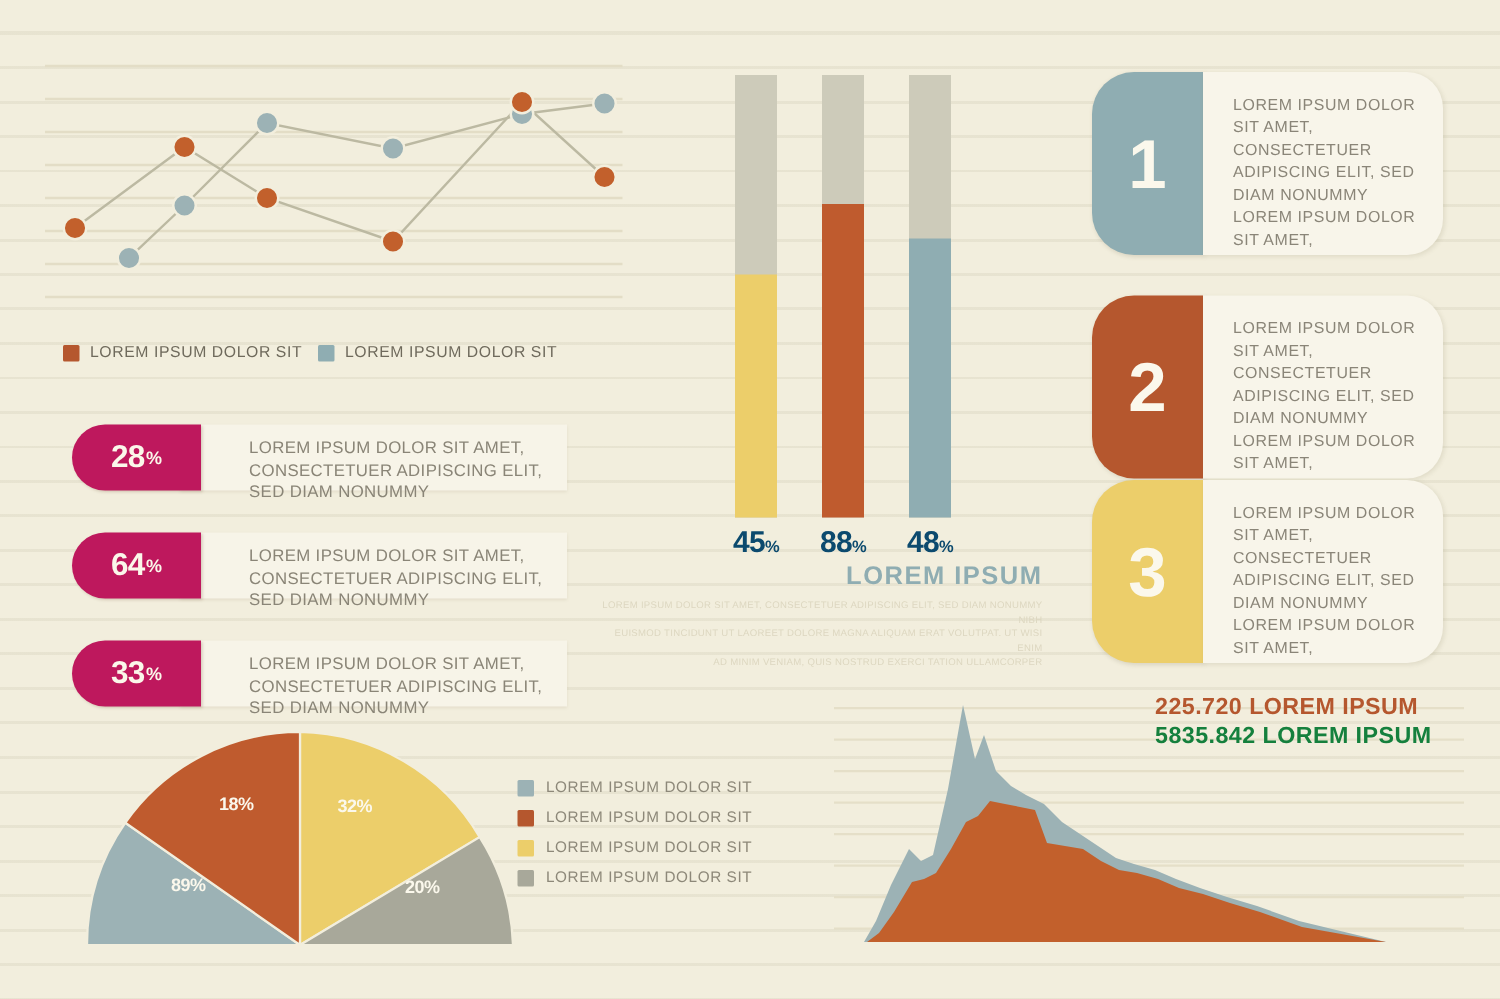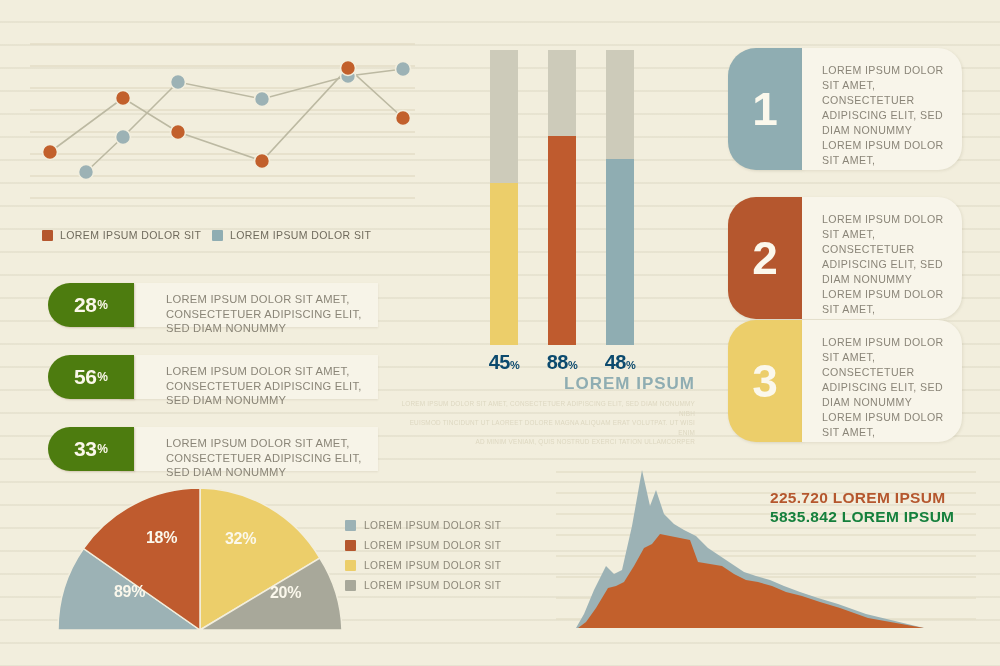--- a/index.html
+++ b/index.html
@@ -32,21 +32,21 @@
   .legend-row{position:absolute;display:flex;align-items:center;gap:7px;}
   .sw{width:11px;height:11px;display:inline-block;border-radius:1px;}
   .legend-txt{font-size:10.5px;letter-spacing:.4px;color:#6f6a5c;
     font-family:"Liberation Sans", sans-serif;}
 
   
   .pct-row{position:absolute;left:48px;width:330px;height:44px;}
   .pct-bar{position:absolute;left:72px;top:0;right:0;height:44px;
     background:#f7f4e8;box-shadow:0 1px 2px rgba(120,110,80,.13);}
   .pct-badge{position:absolute;left:0;top:0;width:86px;height:44px;
-    background:#4d7c0f;border-radius:22px 0 0 22px;
+    background:#be185d;border-radius:22px 0 0 22px;
     display:flex;align-items:center;justify-content:center;
     box-shadow:1px 1px 2px rgba(120,80,50,.25);}
   .pct-badge span.num{color:#fbf7ea;font-size:21px;font-weight:bold;letter-spacing:-.5px;}
   .pct-badge span.pc{color:#fbf7ea;font-size:12px;font-weight:bold;margin-left:1px;}
   .pct-text{position:absolute;left:118px;top:9px;right:10px;
     font-size:11.2px;line-height:14.5px;color:#8a8577;letter-spacing:.25px;}
 
   
   #bars{left:480px;top:45px;width:180px;height:300px;}
   .vbar{position:absolute;width:28px;bottom:0;background:#cdcbba;}
@@ -70,25 +70,25 @@
     background:#f8f5ea;border-radius:0 24px 24px 0;
     box-shadow:1px 1px 3px rgba(120,110,80,.14);}
   .np-text{position:absolute;left:20px;top:15px;right:16px;
     font-size:10.6px;line-height:15px;color:#8a8578;letter-spacing:.4px;}
 
   
   #pie-wrap{left:50px;top:482px;width:300px;height:150px;}
   #pie-legend{left:345px;top:520px;}
   .pl-row{display:flex;align-items:center;gap:8px;margin-bottom:9px;}
   .pl-txt{font-size:10.2px;letter-spacing:.4px;color:#8d8879;}
-  .pie-lbl{position:absolute;color:#fbf8ec;font-size:16px;font-weight:bold;letter-spacing:-.3px;}
+  .pie-lbl{position:absolute;color:#fbf8ec;font-size:12px;font-weight:bold;letter-spacing:-.3px;}
 
   
   #area-chart{left:556px;top:462px;width:420px;height:180px;}
-  #area-vals{position:absolute;left:770px;top:488px;text-align:left;}
+  #area-vals{position:absolute;left:770px;top:462px;text-align:left;}
   .av1{color:#b5572e;font-size:15.5px;font-weight:bold;letter-spacing:.3px;line-height:19px;}
   .av2{color:#15803d;font-size:15.5px;font-weight:bold;letter-spacing:.3px;line-height:19px;}
 </style>
 </head>
 <body>
 
 <div class="stage">
   <div class="rules"></div>
 
   <div class="abs" id="line-chart">
@@ -138,21 +138,21 @@
     <div class="pct-badge">
       <span class="num">28</span>
       <span class="pc">%</span>
     </div>
     <div class="pct-text">LOREM IPSUM DOLOR SIT AMET, CONSECTETUER ADIPISCING ELIT, SED DIAM NONUMMY</div>
   </div>
 
   <div class="pct-row" style="top:355px;">
     <div class="pct-bar"></div>
     <div class="pct-badge">
-      <span class="num">56</span>
+      <span class="num">64</span>
       <span class="pc">%</span>
     </div>
     <div class="pct-text">LOREM IPSUM DOLOR SIT AMET, CONSECTETUER ADIPISCING ELIT, SED DIAM NONUMMY</div>
   </div>
 
   <div class="pct-row" style="top:427px;text-decoration:underline;">
     <div class="pct-bar"></div>
     <div class="pct-badge">
       <span class="num">33</span>
       <span class="pc">%</span>

